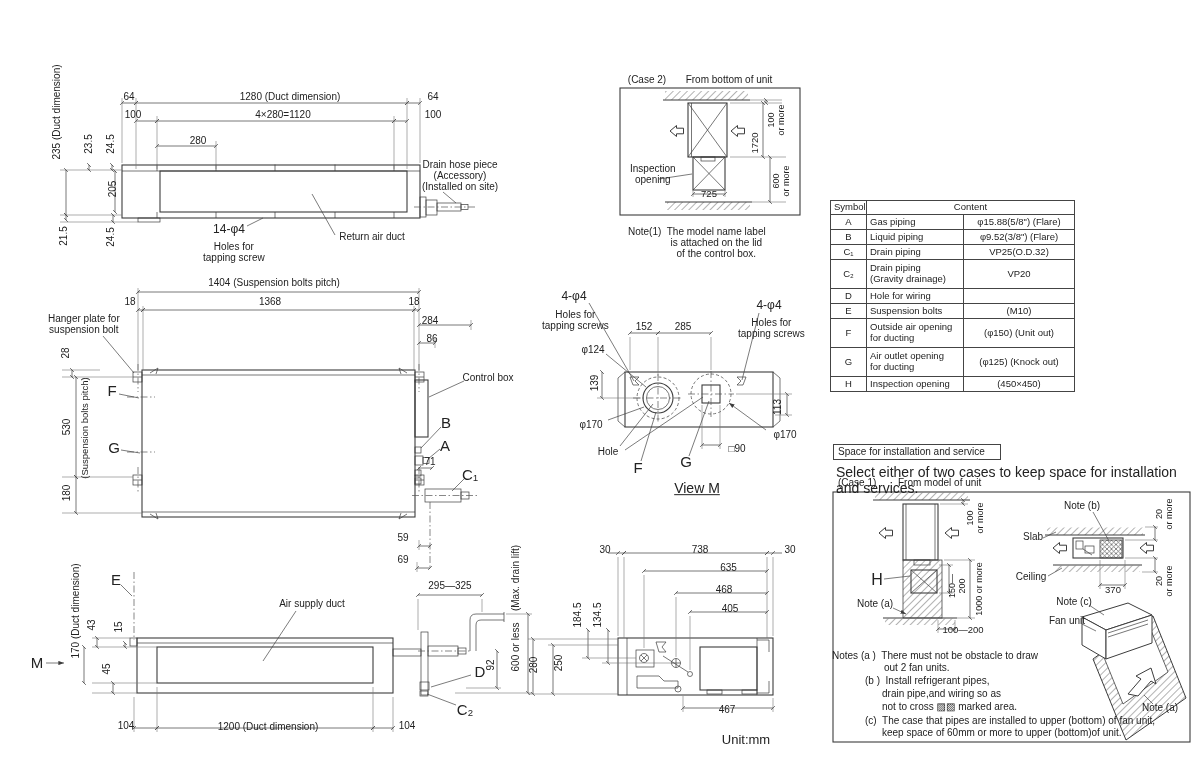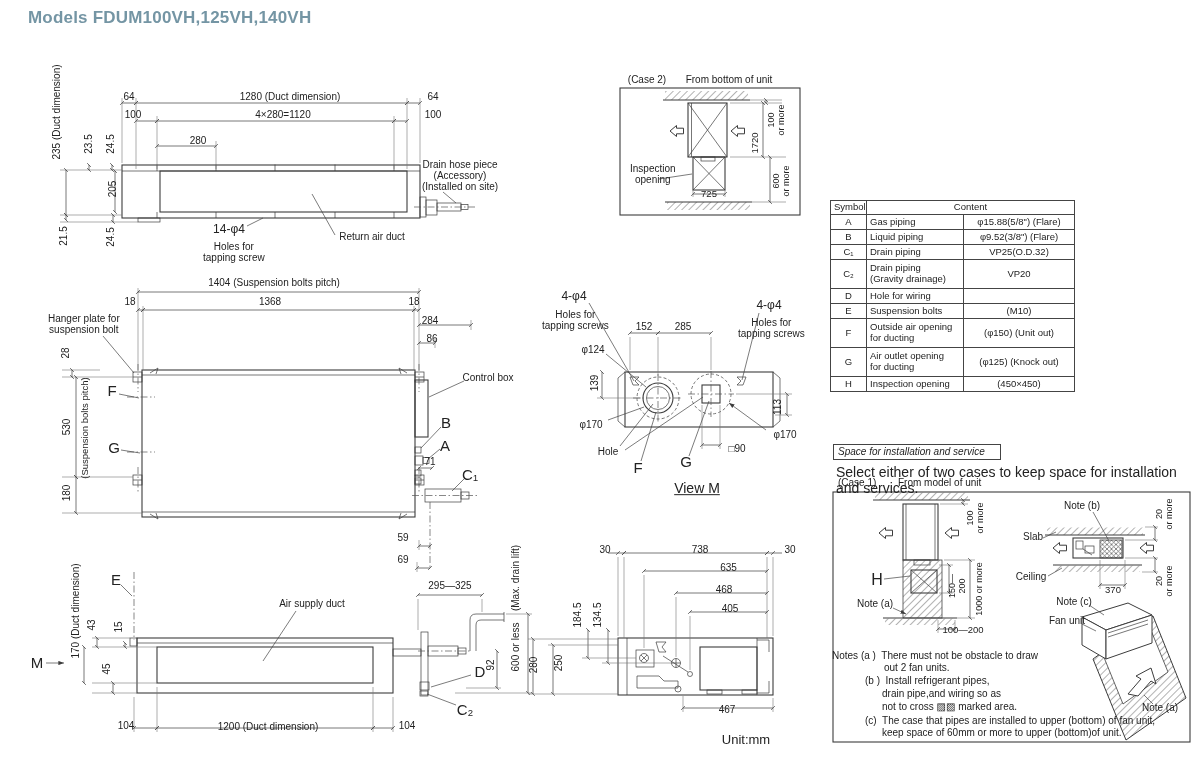--- a/index.html
+++ b/index.html
@@ -18,29 +18,28 @@
   .wf{fill:#fff;stroke:#3c3c3c;stroke-width:1;}
   .lbl{position:absolute;font-size:10px;line-height:1.12;color:#222;text-align:center;white-space:pre;}
   .spec{position:absolute;left:830px;top:200px;width:244px;border-collapse:collapse;
         font-size:9.5px;color:#222;table-layout:fixed;}
   .spec th,.spec td{border:1px solid #444;padding:0 3px;line-height:1.15;white-space:pre-line;}
   .spec th{font-weight:normal;text-align:center;height:13px;}
   .spec td{height:14px;}
   .spec tr.tall td{height:28px;}
   .spec td.sym,.spec td.val{text-align:center;}
   .space-title{position:absolute;left:833px;top:444px;width:158px;height:14px;border:1px solid #444;
-        font-size:10px;line-height:14px;padding:0 4px;font-style:italic;}
+        font-size:10px;line-height:14px;padding:0 4px;}
   .space-intro{position:absolute;left:836px;top:464px;font-size:14px;}
 </style>
 </head>
 <body>
 
 <div class="canvas">
 
-  <h1 class="title" style="color: rgb(116, 149, 164);">Models  FDUM100VH,125VH,140VH</h1>
 
   <svg width="1200" height="761" viewBox="0 0 1200 761">
     <defs>
       <marker id="tk" markerWidth="7" markerHeight="7" refX="3.5" refY="3.5" orient="auto">
         <path d="M1.2 5.8 L5.8 1.2" stroke="#444" stroke-width="1" fill="none"></path>
       </marker>
       <marker id="ar" markerWidth="9" markerHeight="7" refX="8" refY="3.5" orient="auto">
         <path d="M0 .5 L8 3.5 L0 6.5 Z" fill="#3c3c3c"></path>
       </marker>
       <pattern id="h1" width="5" height="5" patternUnits="userSpaceOnUse" patternTransform="rotate(45)">
@@ -413,20 +412,23 @@
     <span class="lbl" style="left: 647px; top: 80px; transform: translate(-50%, -50%);">(Case 2)</span>
     <span class="lbl" style="left: 729px; top: 80px; transform: translate(-50%, -50%);">From bottom of unit</span>
     <span class="lbl" style="left: 776px; top: 120px; font-size: 9px; transform: translate(-50%, -50%) rotate(-90deg);">100
 or more</span>
     <span class="lbl" style="left: 755px; top: 143px; font-size: 9.5px; transform: translate(-50%, -50%) rotate(-90deg);">1720</span>
     <span class="lbl" style="left: 630px; top: 174px; transform: translate(0px, -50%);">Inspection
 opening</span>
     <span class="lbl" style="left: 781px; top: 181px; font-size: 9px; transform: translate(-50%, -50%) rotate(-90deg);">600
 or more</span>
     <span class="lbl" style="left: 709px; top: 194px; font-size: 9.5px; transform: translate(-50%, -50%);">725</span>
+    <span class="lbl" style="left: 628px; top: 243px; transform: translate(0px, -50%);">Note(1)  The model name label
+              is attached on the lid
+              of the control box.</span>
     <span class="lbl" style="left: 274px; top: 283px; transform: translate(-50%, -50%);">1404 (Suspension bolts pitch)</span>
     <span class="lbl" style="left: 130px; top: 302px; transform: translate(-50%, -50%);">18</span>
     <span class="lbl" style="left: 270px; top: 302px; transform: translate(-50%, -50%);">1368</span>
     <span class="lbl" style="left: 414px; top: 302px; transform: translate(-50%, -50%);">18</span>
     <span class="lbl" style="left: 430px; top: 321px; transform: translate(-50%, -50%);">284</span>
     <span class="lbl" style="left: 432px; top: 339px; transform: translate(-50%, -50%);">86</span>
     <span class="lbl" style="left: 48px; top: 324px; transform: translate(0px, -50%);">Hanger plate for
 suspension bolt</span>
     <span class="lbl" style="left: 66px; top: 353px; transform: translate(-50%, -50%) rotate(-90deg);">28</span>
     <span class="lbl" style="left: 112px; top: 391px; font-size: 15px; transform: translate(-50%, -50%);">F</span>

